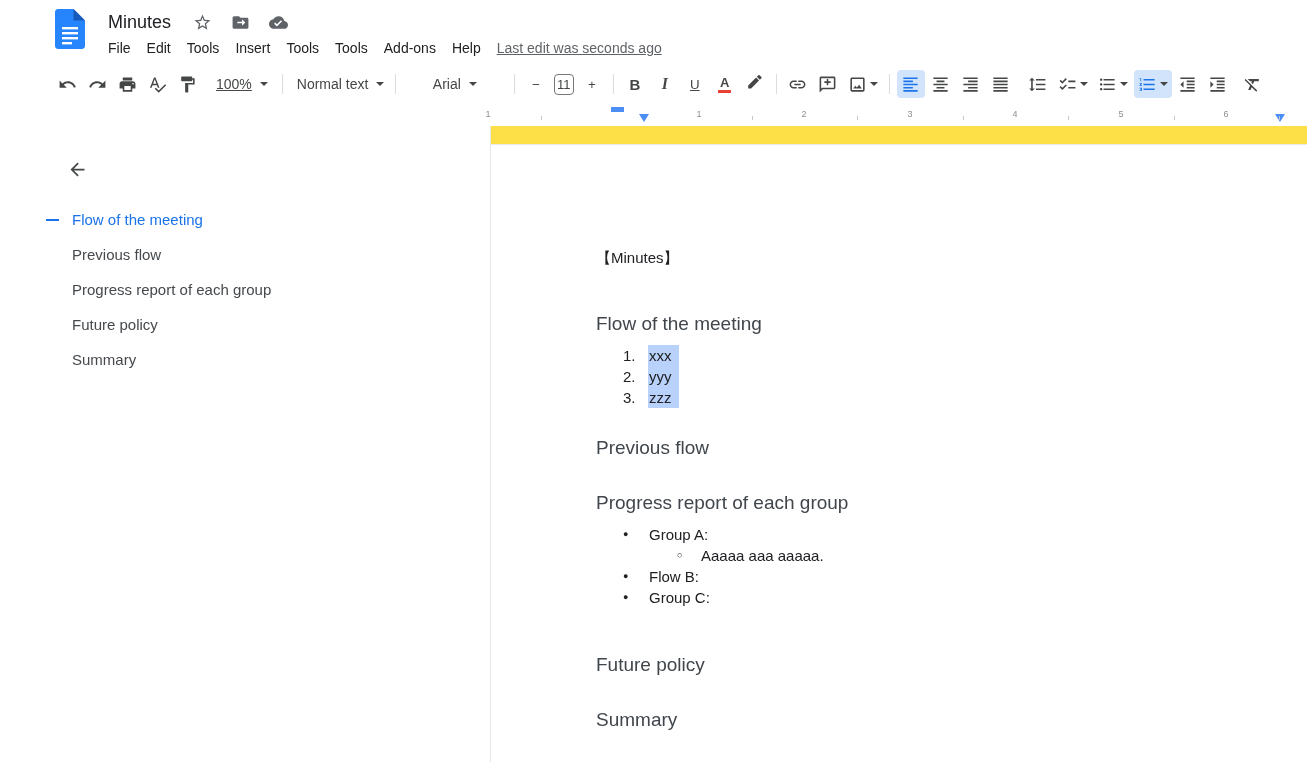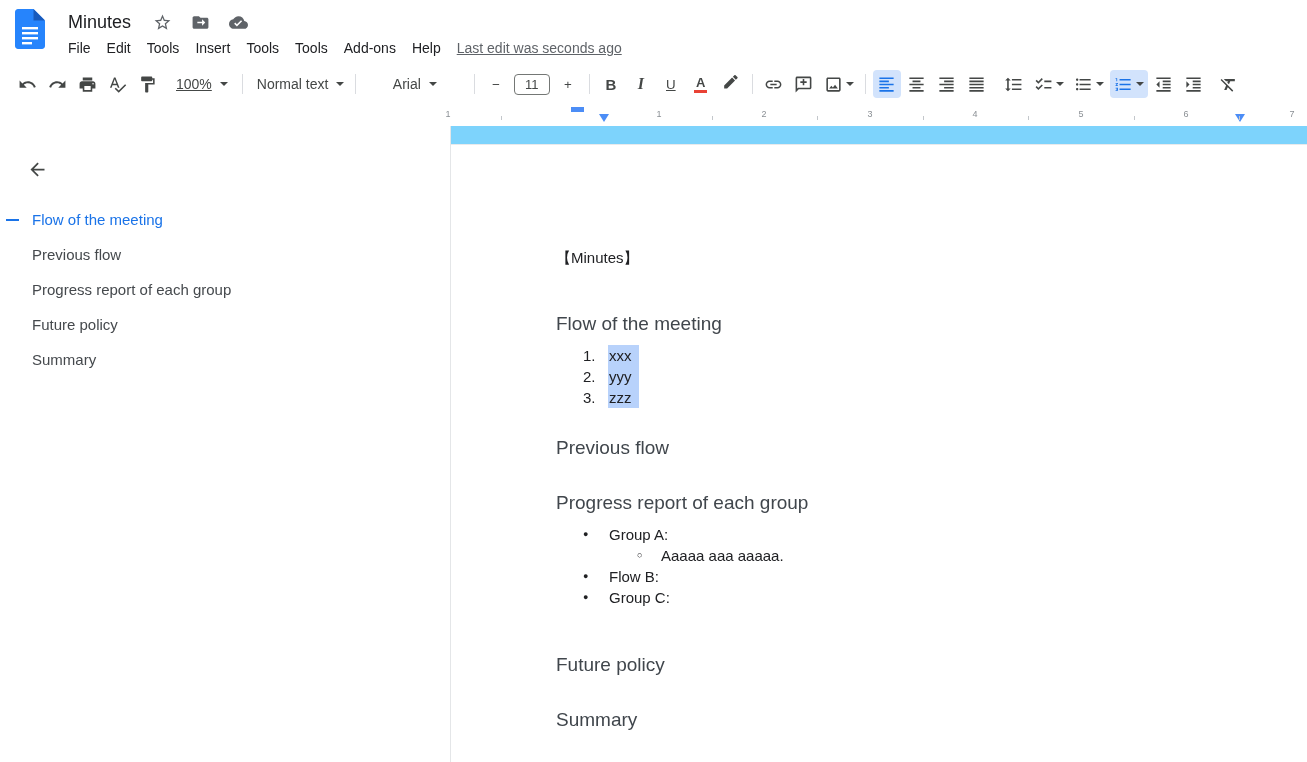--- a/index.html
+++ b/index.html
@@ -3,21 +3,21 @@
 <meta charset="utf-8">
 <style>
   :root{
     --accent:#1a73e8;
     --active-bg:#d2e3fc;
     --selection:#b8d2fb;
     --icon:#444746;
   }
   *{box-sizing:border-box;margin:0;padding:0;font-family:"Liberation Sans","DejaVu Sans",sans-serif;}
   body{background:#fff;}
-  .app{width:1307px;height:762px;background:#fff;overflow:hidden;position:relative;}
+  .app{width:1307px;height:762px;background:#fff;overflow:hidden;position:relative;padding-left:40px;}
 
   
   .topbar{height:62px;display:flex;padding:9px 0 0 15px;background:#fff;}
   .logo-btn{width:30px;height:40px;margin-right:23px;border:none;background:none;padding:0;cursor:pointer;flex:none;}
   .head-col{display:flex;flex-direction:column;}
   .title-row{display:flex;align-items:center;gap:19px;height:26px;}
   .doc-title{font-size:18px;color:#202124;margin-right:3px;}
   .icon-btn{background:none;border:none;padding:0;display:flex;align-items:center;cursor:pointer;}
   .icon-btn svg{width:19px;height:19px;fill:#5f6368;}
   .menu-row{display:flex;align-items:center;margin-top:5px;font-size:14px;color:#202124;}
@@ -33,21 +33,21 @@
   .tb-btn.with-caret{width:38px;gap:3px;}
   .tb-sep{width:1px;height:20px;background:#dadce0;margin:0 6px;flex:none;}
   .tb-drop{display:flex;align-items:center;height:28px;padding:0 8px;border-radius:4px;font-size:14px;color:var(--icon);cursor:pointer;flex:none;gap:8px;white-space:nowrap;}
   .tb-drop.zoom{margin-left:6px;text-decoration:underline;}
   .tb-drop.styles{width:100px;justify-content:space-between;}
   .tb-drop.font{width:106px;justify-content:center;}
   .caret{width:0;height:0;border-left:4px solid transparent;border-right:4px solid transparent;border-top:4px solid var(--icon);display:inline-block;flex:none;}
   .tb-btn.letter{font-size:15px;font-weight:700;}
   .tb-btn.italic-l{font-family:"Liberation Serif","DejaVu Serif",serif;font-style:italic;font-weight:600;font-size:16px;}
   .tb-btn.under-l{font-weight:400;text-decoration:underline;}
-  .size-box{width:36px;height:21px;border:1px solid #747775;border-radius:4px;display:flex;align-items:center;justify-content:center;font-size:13px;color:var(--icon);margin:0 3px;cursor:text;flex:none;}
+  .size-box{width:20px;height:21px;border:1px solid #747775;border-radius:4px;display:flex;align-items:center;justify-content:center;font-size:13px;color:var(--icon);margin:0 3px;cursor:text;flex:none;}
   .color-a{display:flex;flex-direction:column;align-items:center;line-height:1;}
   .color-a .a{font-size:13px;font-weight:700;color:var(--icon);}
   .color-bar{width:13px;height:3px;background:#e94235;margin-top:1px;}
 
   
   .ruler{position:relative;height:20px;background:#fff;}
   .ruler-num{position:absolute;top:3px;font-size:9px;color:#8a8f94;transform:translateX(-50%);}
   .ruler-tick{position:absolute;top:10px;width:1px;height:4px;background:#c3c7cb;}
   .marker-rect{position:absolute;left:571px;top:1px;width:13px;height:5px;background:#4c8df6;cursor:ew-resize;}
   .marker-tri{position:absolute;top:8px;width:0;height:0;border-left:5px solid transparent;border-right:5px solid transparent;border-top:8px solid #4c8df6;cursor:ew-resize;}
@@ -57,21 +57,21 @@
   
   .content{display:flex;height:636px;background:#fff;}
   .outline{width:450px;flex:none;padding-top:30px;position:relative;background:#fff;}
   .back-btn{margin-left:24px;width:26px;height:26px;border:none;background:none;display:flex;align-items:center;justify-content:center;cursor:pointer;}
   .back-btn svg{width:21px;height:21px;fill:#444746;}
   .outline-list{margin-top:20px;}
   .outline-item{height:35px;line-height:35px;padding-left:32px;font-size:15px;color:#45494d;position:relative;cursor:pointer;white-space:nowrap;}
   .outline-item.active{color:var(--accent);}
   .outline-item.active::before{content:"";position:absolute;left:6px;top:17px;width:13px;height:2px;background:var(--accent);}
 
-  .page-area{flex:1;background:#7dd3fc;border-left:1px solid #e4e6e8;padding-top:18px;}
+  .page-area{flex:1;background:#fde047;border-left:1px solid #e4e6e8;padding-top:18px;}
   .page{background:#fff;min-height:618px;border-top:1px solid #e8eaec;padding:104px 60px 40px 105px;cursor:text;}
   .doc-content{display:flex;flex-direction:column;align-items:flex-start;}
   .doc-para{font-size:15px;line-height:18px;color:#202124;margin:0 0 23px;}
   .doc-heading{font-size:19px;line-height:23px;color:#40464c;font-weight:400;margin:22px 0 10px;}
   .doc-ol{margin:0 0 6px;}
   .doc-ul{margin:0 0 23px;}
   .li-row{display:flex;line-height:21px;font-size:15px;color:#202124;}
   .ol-row,.ul-row.lvl1{padding-left:27px;}
   .ul-row.lvl2{padding-left:81px;}
   .li-marker{width:26px;flex:none;}

